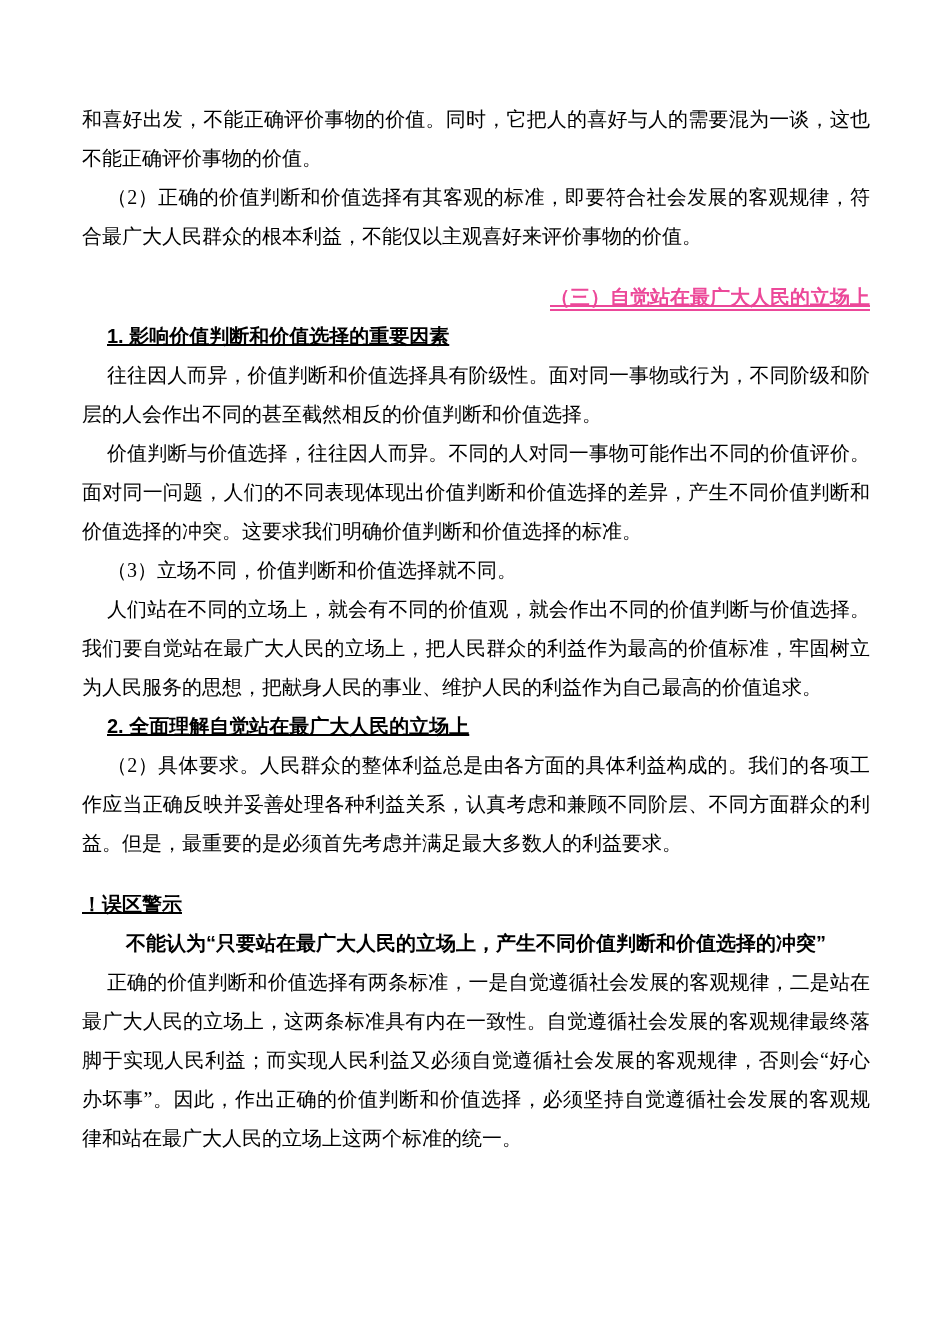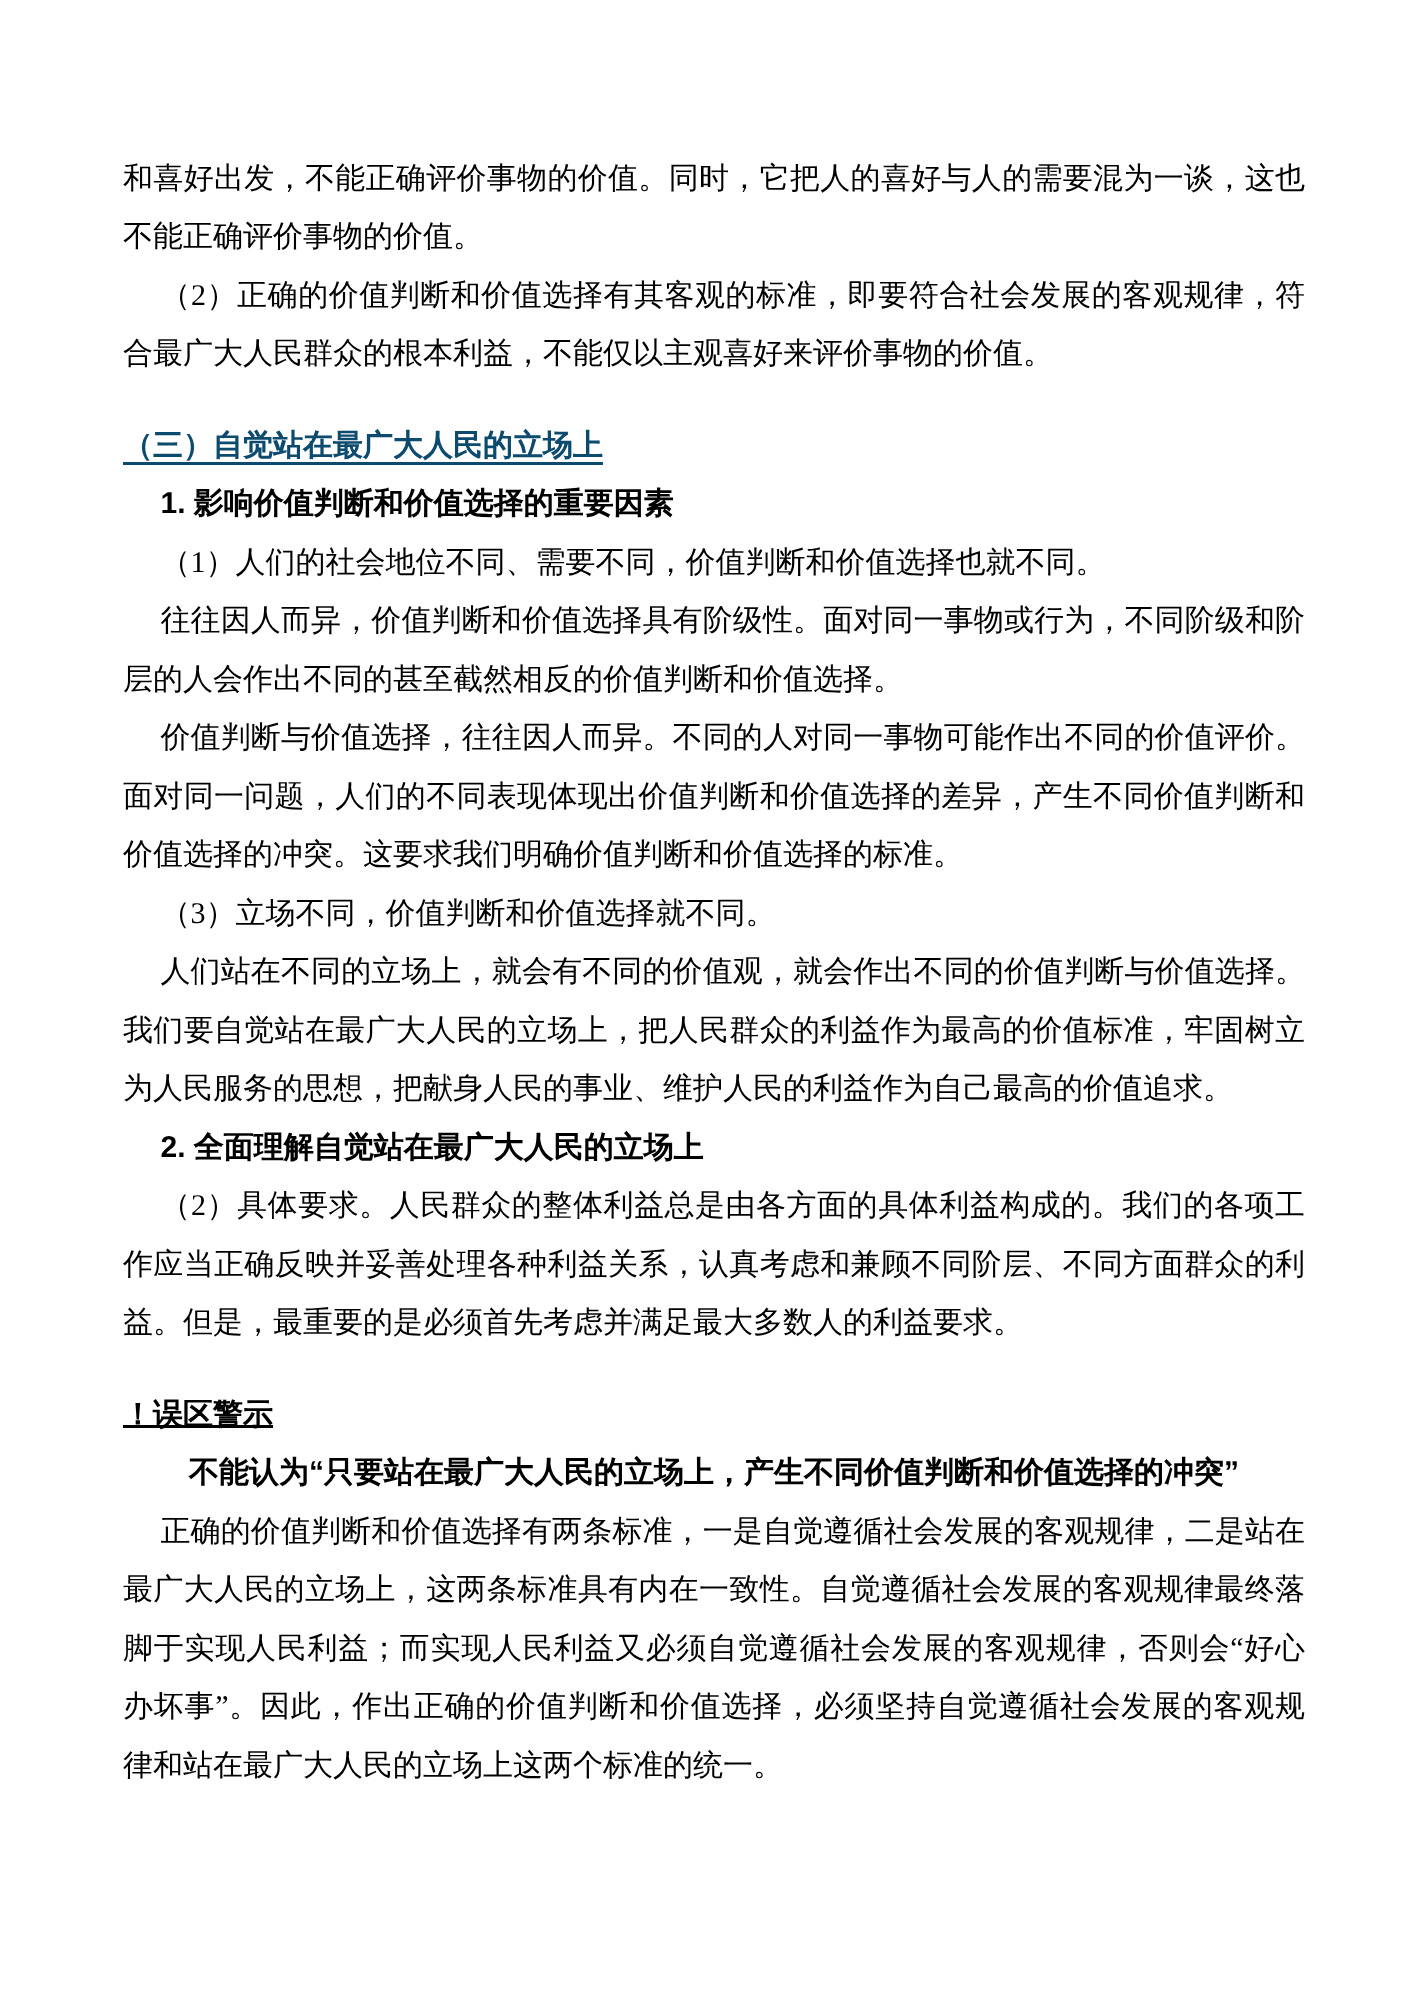--- a/index.html
+++ b/index.html
@@ -24,36 +24,38 @@
   .para {
     margin: 0;
     text-indent: 1.25em;
   }
   .para-cont {
     margin: 0;
     text-indent: 0;
   }
   .h-red {
     margin: 0;
-    text-align: left;
+    text-align: right;
     text-indent: 0;
     font-weight: bold;
-    color: #0c4a6e;
+    color: #ec4899;
     font-family: "Liberation Sans", "DejaVu Sans", sans-serif;
+    text-decoration: underline;
   }
   .h-red .underlined {
     text-decoration: underline;
     text-underline-offset: 5px;
   }
   .h-num {
     margin: 0;
     text-indent: 1.25em;
     font-weight: bold;
     font-family: "Liberation Sans", "DejaVu Sans", sans-serif;
     text-align: left;
+    text-decoration: underline;
   }
   .warn-label {
     margin: 0;
     text-indent: 0;
     font-weight: bold;
     font-family: "Liberation Sans", "DejaVu Sans", sans-serif;
     text-align: left;
     text-decoration: underline;
   }
   .warn-title {
@@ -71,21 +73,20 @@
 <div class="page">
 
   <p class="para-cont">和喜好出发，不能正确评价事物的价值。同时，它把人的喜好与人的需要混为一谈，这也不能正确评价事物的价值。</p>
   <p class="para">（2）正确的价值判断和价值选择有其客观的标准，即要符合社会发展的客观规律，符合最广大人民群众的根本利益，不能仅以主观喜好来评价事物的价值。</p>
 
   <div class="spacer-sm"></div>
 
   <p class="h-red"><span class="underlined">（三）自觉站在最广大人民的立场上</span></p>
 
   <p class="h-num">1. 影响价值判断和价值选择的重要因素</p>
-  <p class="para">（1）人们的社会地位不同、需要不同，价值判断和价值选择也就不同。</p>
   <p class="para">往往因人而异，价值判断和价值选择具有阶级性。面对同一事物或行为，不同阶级和阶层的人会作出不同的甚至截然相反的价值判断和价值选择。</p>
   <p class="para">价值判断与价值选择，往往因人而异。不同的人对同一事物可能作出不同的价值评价。面对同一问题，人们的不同表现体现出价值判断和价值选择的差异，产生不同价值判断和价值选择的冲突。这要求我们明确价值判断和价值选择的标准。</p>
   <p class="para">（3）立场不同，价值判断和价值选择就不同。</p>
   <p class="para">人们站在不同的立场上，就会有不同的价值观，就会作出不同的价值判断与价值选择。我们要自觉站在最广大人民的立场上，把人民群众的利益作为最高的价值标准，牢固树立为人民服务的思想，把献身人民的事业、维护人民的利益作为自己最高的价值追求。</p>
 
   <p class="h-num">2. 全面理解自觉站在最广大人民的立场上</p>
   <p class="para">（2）具体要求。人民群众的整体利益总是由各方面的具体利益构成的。我们的各项工作应当正确反映并妥善处理各种利益关系，认真考虑和兼顾不同阶层、不同方面群众的利益。但是，最重要的是必须首先考虑并满足最大多数人的利益要求。</p>
 
   <div class="spacer-sm"></div>
 

